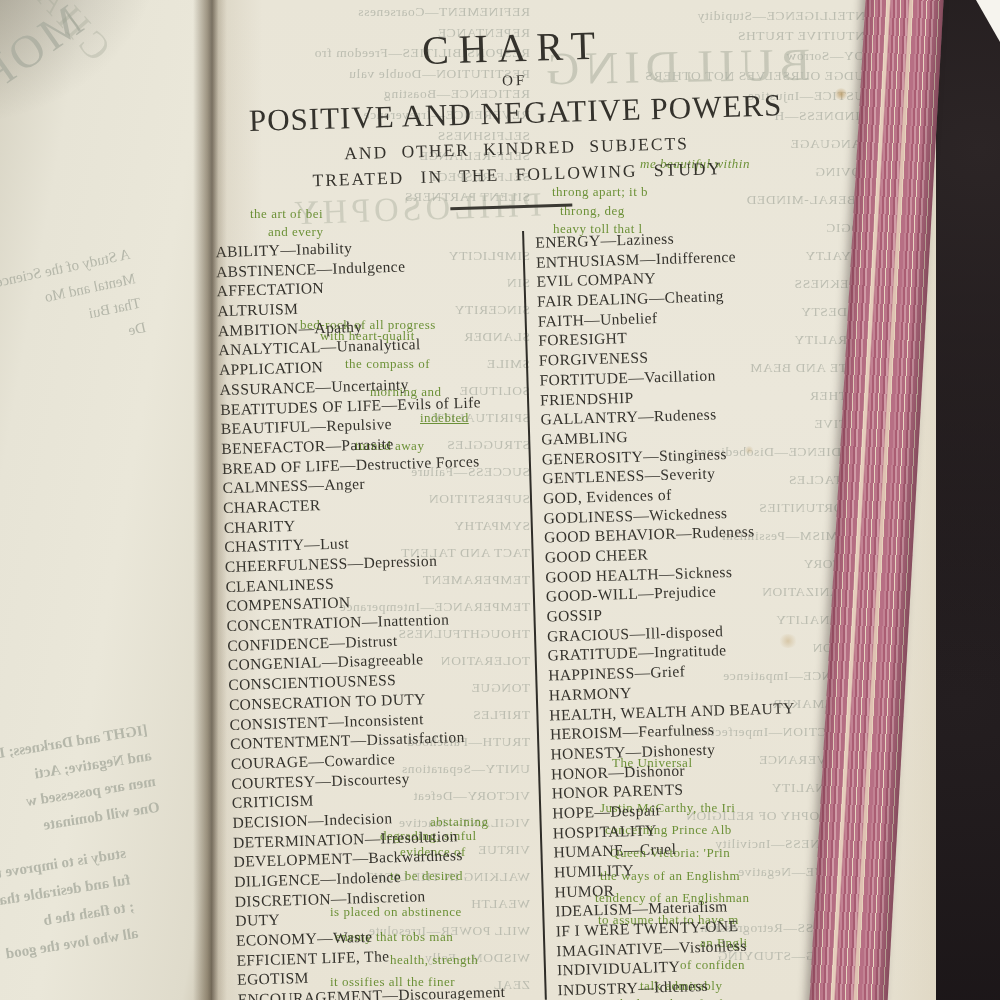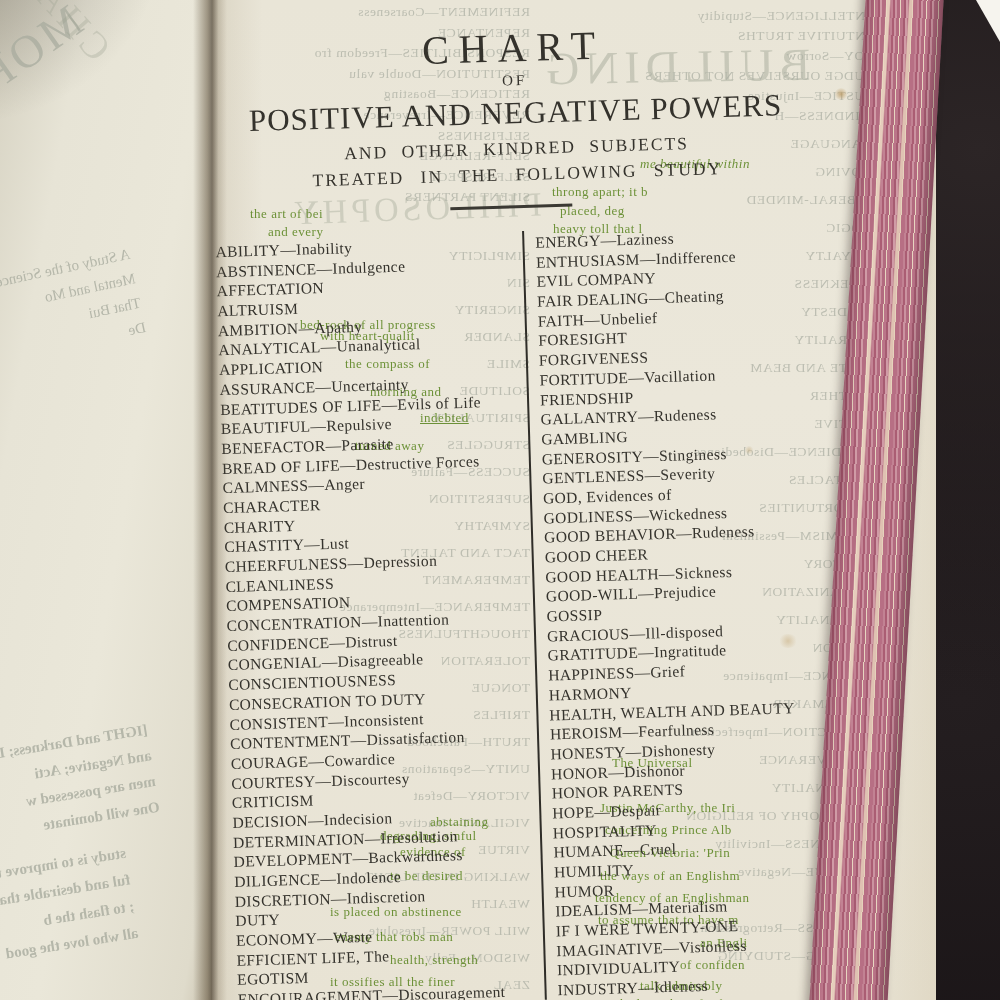--- a/index.html
+++ b/index.html
@@ -246,21 +246,21 @@
         <div class="frag" style="left: 355px; top: 438px;">turned away</div>
         <div class="frag" style="left: 380px; top: 828px;">degrading, sinful</div>
         <div class="frag" style="left: 430px; top: 814px;">abstaining</div>
         <div class="frag" style="left: 400px; top: 844px;">evidence of</div>
         <div class="frag" style="left: 390px; top: 868px;">to be desired</div>
         <div class="frag" style="left: 330px; top: 904px;">is placed on abstinence</div>
         <div class="frag" style="left: 335px; top: 929px;">enemy that robs man</div>
         <div class="frag" style="left: 390px; top: 952px;">health, strength</div>
         <div class="frag" style="left: 330px; top: 974px;">it ossifies all the finer</div>
         <div class="frag" style="left: 552px; top: 184px;">throng apart; it b</div>
-        <div class="frag" style="left: 560px; top: 203px;">placed, deg</div>
+        <div class="frag" style="left: 560px; top: 203px;">throng, deg</div>
         <div class="frag" style="left: 553px; top: 221px;">heavy toll that l</div>
         <div class="frag i" style="left: 640px; top: 156px;">me beautiful within</div>
         <div class="frag" style="left: 600px; top: 755px; margin-left: 12px;">The Universal</div>
         <div class="frag" style="left: 600px; top: 800px;">Justin McCarthy, the Iri</div>
         <div class="frag" style="left: 605px; top: 822px;">concerning Prince Alb</div>
         <div class="frag" style="left: 610px; top: 845px;">Queen Victoria: 'Prin</div>
         <div class="frag" style="left: 600px; top: 868px;">the ways of an Englishm</div>
         <div class="frag" style="left: 595px; top: 890px;">tendency of an Englishman</div>
         <div class="frag" style="left: 598px; top: 912px;">to assume that to have m</div>
         <div class="frag" style="left: 700px; top: 935px;">an Engli</div>

